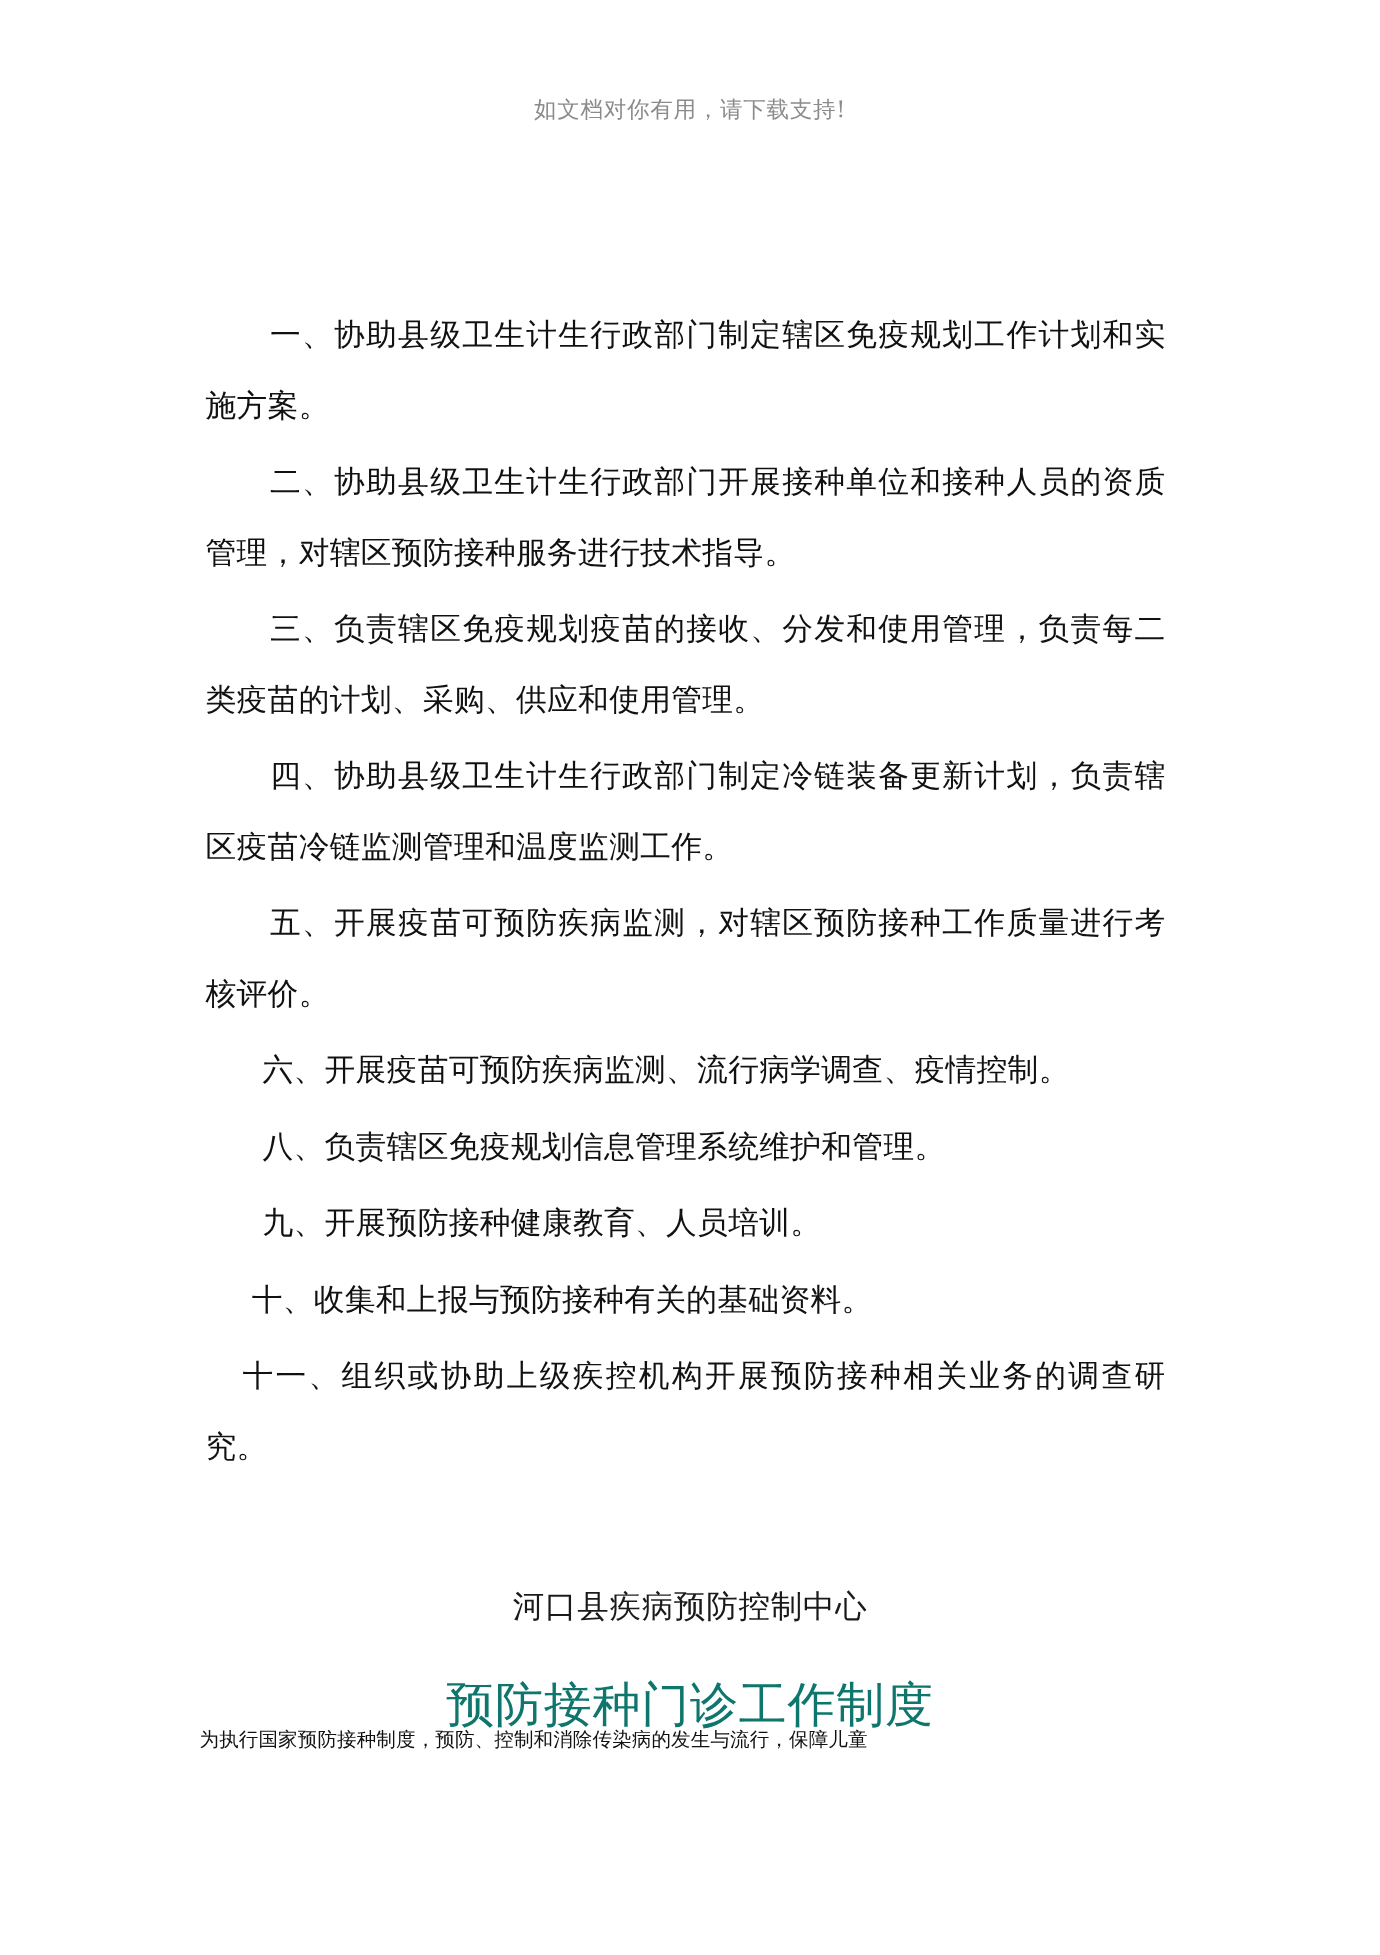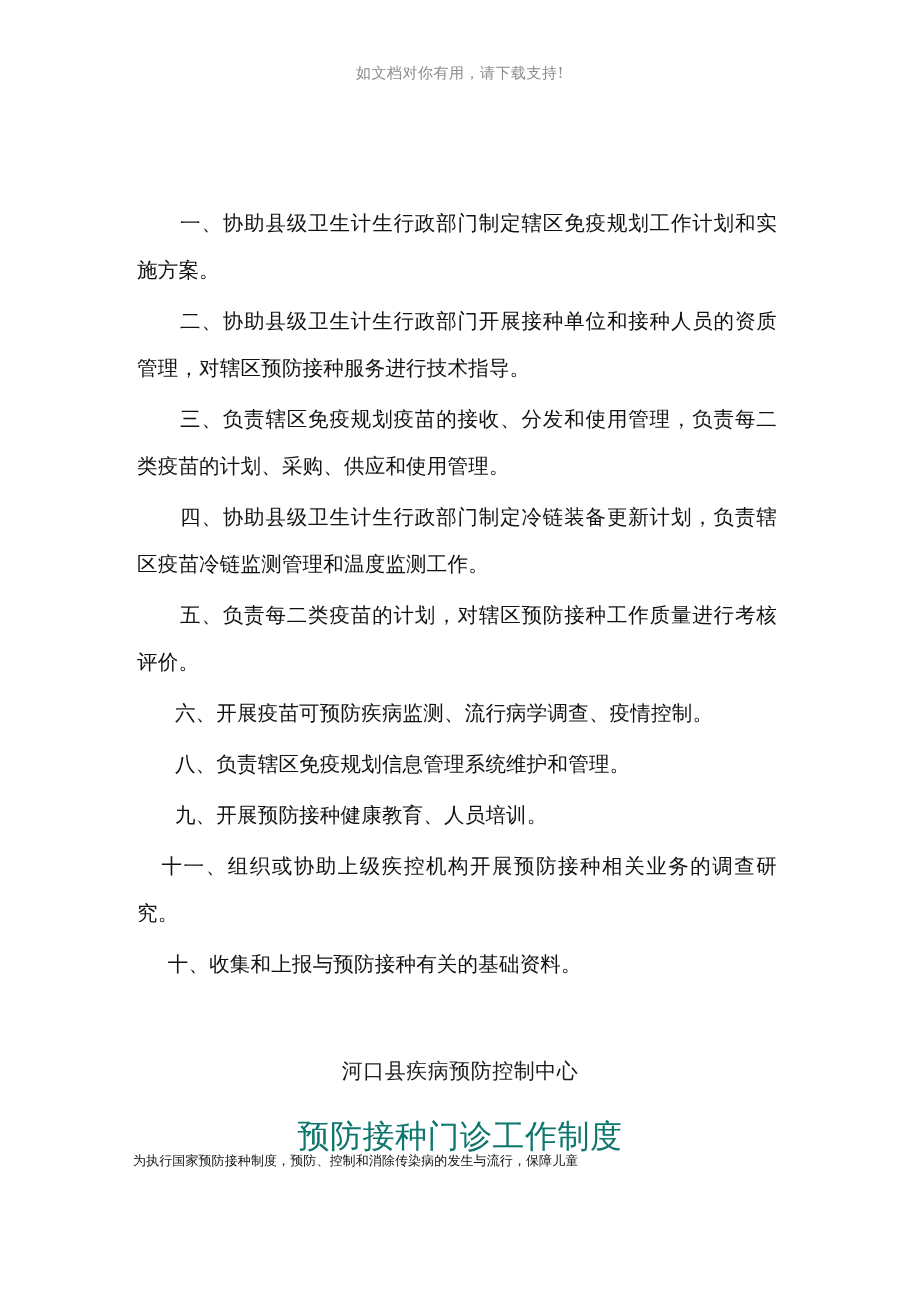--- a/index.html
+++ b/index.html
@@ -121,26 +121,26 @@
 <div class="page">
 
   <div class="promo">如文档对你有用，请下载支持!</div>
 
 
   <div class="body-block">
     <p class="para">一、协助县级卫生计生行政部门制定辖区免疫规划工作计划和实施方案。</p>
     <p class="para">二、协助县级卫生计生行政部门开展接种单位和接种人员的资质管理，对辖区预防接种服务进行技术指导。</p>
     <p class="para">三、负责辖区免疫规划疫苗的接收、分发和使用管理，负责每二类疫苗的计划、采购、供应和使用管理。</p>
     <p class="para">四、协助县级卫生计生行政部门制定冷链装备更新计划，负责辖区疫苗冷链监测管理和温度监测工作。</p>
-    <p class="para">五、负责每二类疫苗的计划，对辖区预防接种工作质量进行考核评价。</p>
+    <p class="para">五、开展疫苗可预防疾病监测，对辖区预防接种工作质量进行考核评价。</p>
     <p class="para tight">六、开展疫苗可预防疾病监测、流行病学调查、疫情控制。</p>
     <p class="para tight">八、负责辖区免疫规划信息管理系统维护和管理。</p>
     <p class="para tight">九、开展预防接种健康教育、人员培训。</p>
+    <p class="para tighter">十、收集和上报与预防接种有关的基础资料。</p>
     <p class="para tightest">十一、组织或协助上级疾控机构开展预防接种相关业务的调查研究。</p>
-    <p class="para tighter">十、收集和上报与预防接种有关的基础资料。</p>
   </div>
 
   <div class="org-line">河口县疾病预防控制中心</div>
 
   <h2 class="sub-title">预防接种门诊工作制度</h2>
 
   <p class="tail-para">为执行国家预防接种制度，预防、控制和消除传染病的发生与流行，保障儿童</p>
 
 </div>
 

